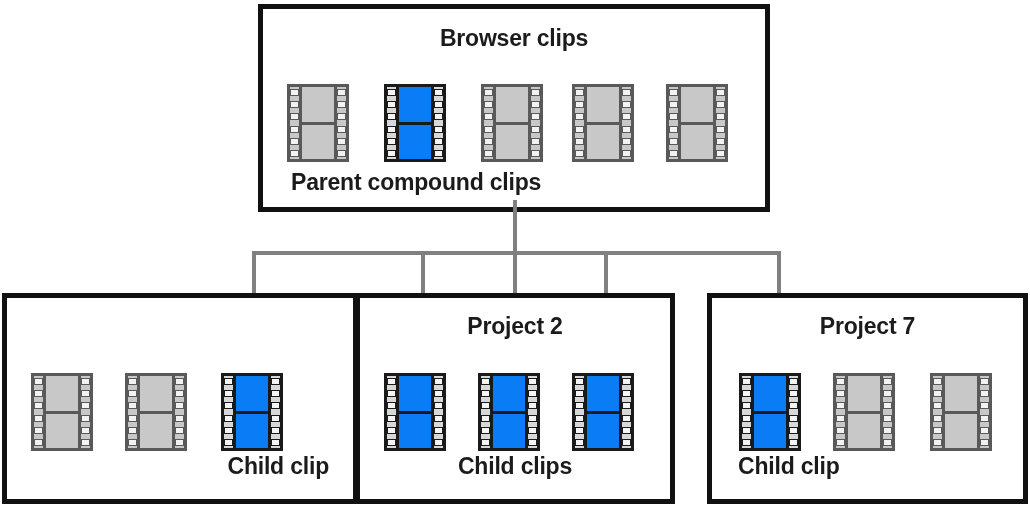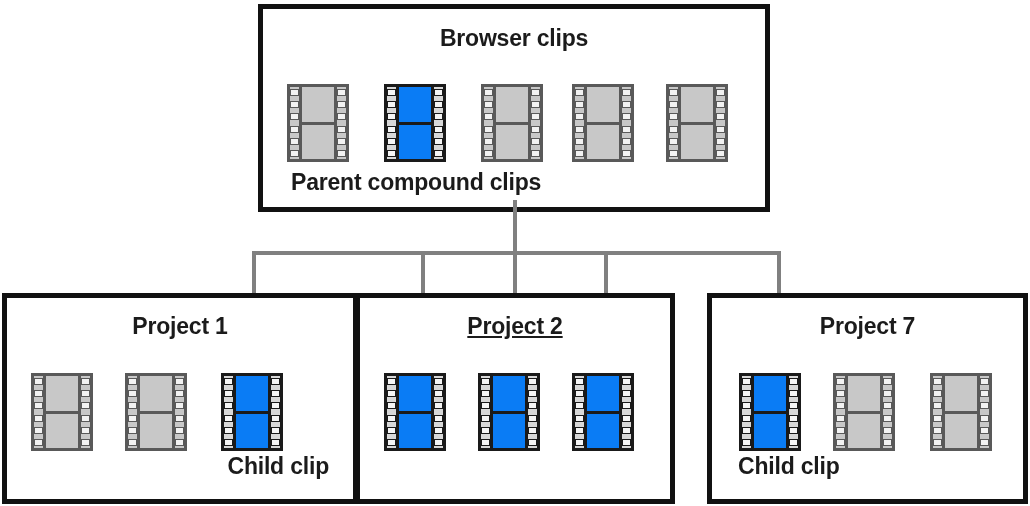--- a/index.html
+++ b/index.html
@@ -186,21 +186,20 @@
   <div class="conn vline" style="left:513px;top:251px;height:97px;"></div>
   <div class="arrowhead" style="left:507px;top:346px;"></div>
 
   <div class="conn vline" style="left:604px;top:251px;height:97px;"></div>
   <div class="arrowhead" style="left:598px;top:346px;"></div>
 
   <div class="conn vline" style="left:777px;top:251px;height:97px;"></div>
   <div class="arrowhead" style="left:771px;top:346px;"></div>
 
   <div class="box" style="left:2px;top:293px;width:356px;height:211px;">
-    <div class="box-title" style="top:15px;">Project 1</div>
     <div class="caption" style="right:24px;top:155px;">Child clip</div>
   </div>
 
   <div class="clip gray" style="left:31px;top:373px;width:62px;height:78px;">
     <div class="rail">
       <div class="hole"></div>
       <div class="hole"></div>
       <div class="hole"></div>
       <div class="hole"></div>
       <div class="hole"></div>
@@ -260,21 +259,22 @@
       <div class="hole"></div>
       <div class="hole"></div>
       <div class="hole"></div>
       <div class="hole"></div>
       <div class="hole"></div>
       <div class="hole"></div>
     </div>
   </div>
 
   <div class="box" style="left:355px;top:293px;width:320px;height:211px;">
-    <div class="box-title" style="top:15px;text-decoration:underline;">Project 2</div>
+    <div class="box-title" style="top:15px;">Project 2</div>
+    <div class="caption" style="left:0;right:0;text-align:center;top:155px;">Child clips</div>
   </div>
 
   <div class="clip blue" style="left:384px;top:373px;width:62px;height:78px;">
     <div class="rail">
       <div class="hole"></div>
       <div class="hole"></div>
       <div class="hole"></div>
       <div class="hole"></div>
       <div class="hole"></div>
       <div class="hole"></div>

